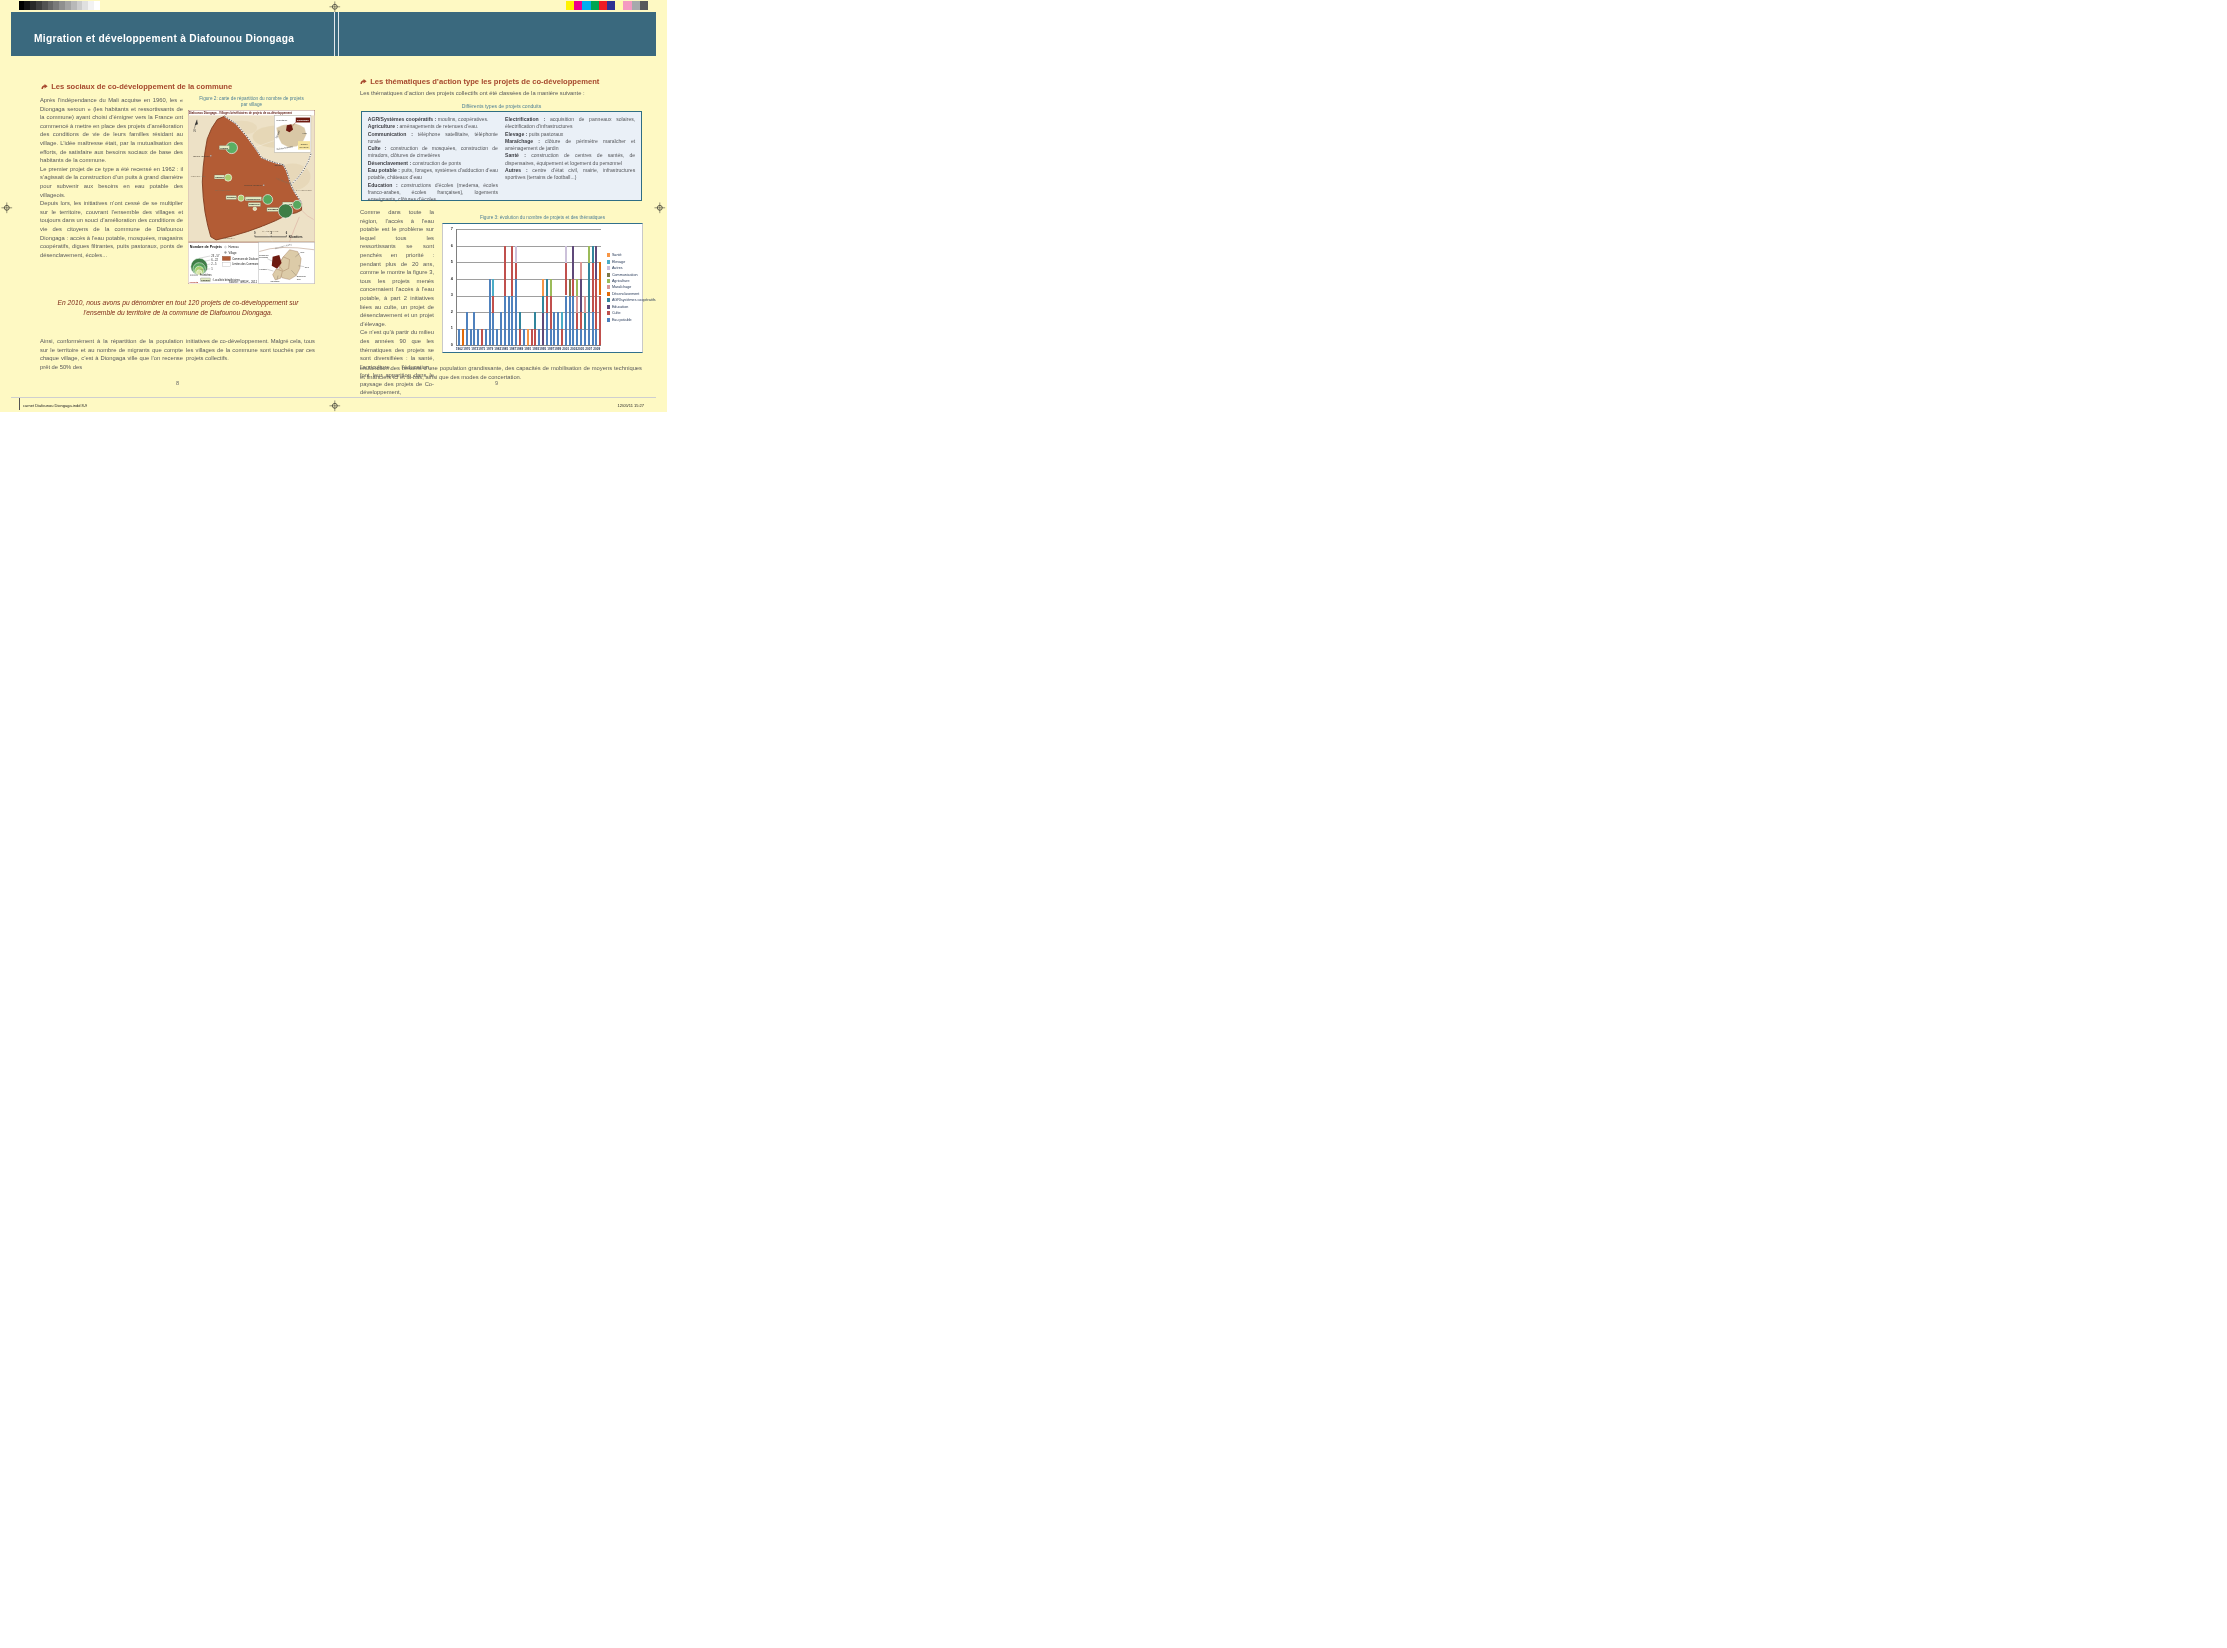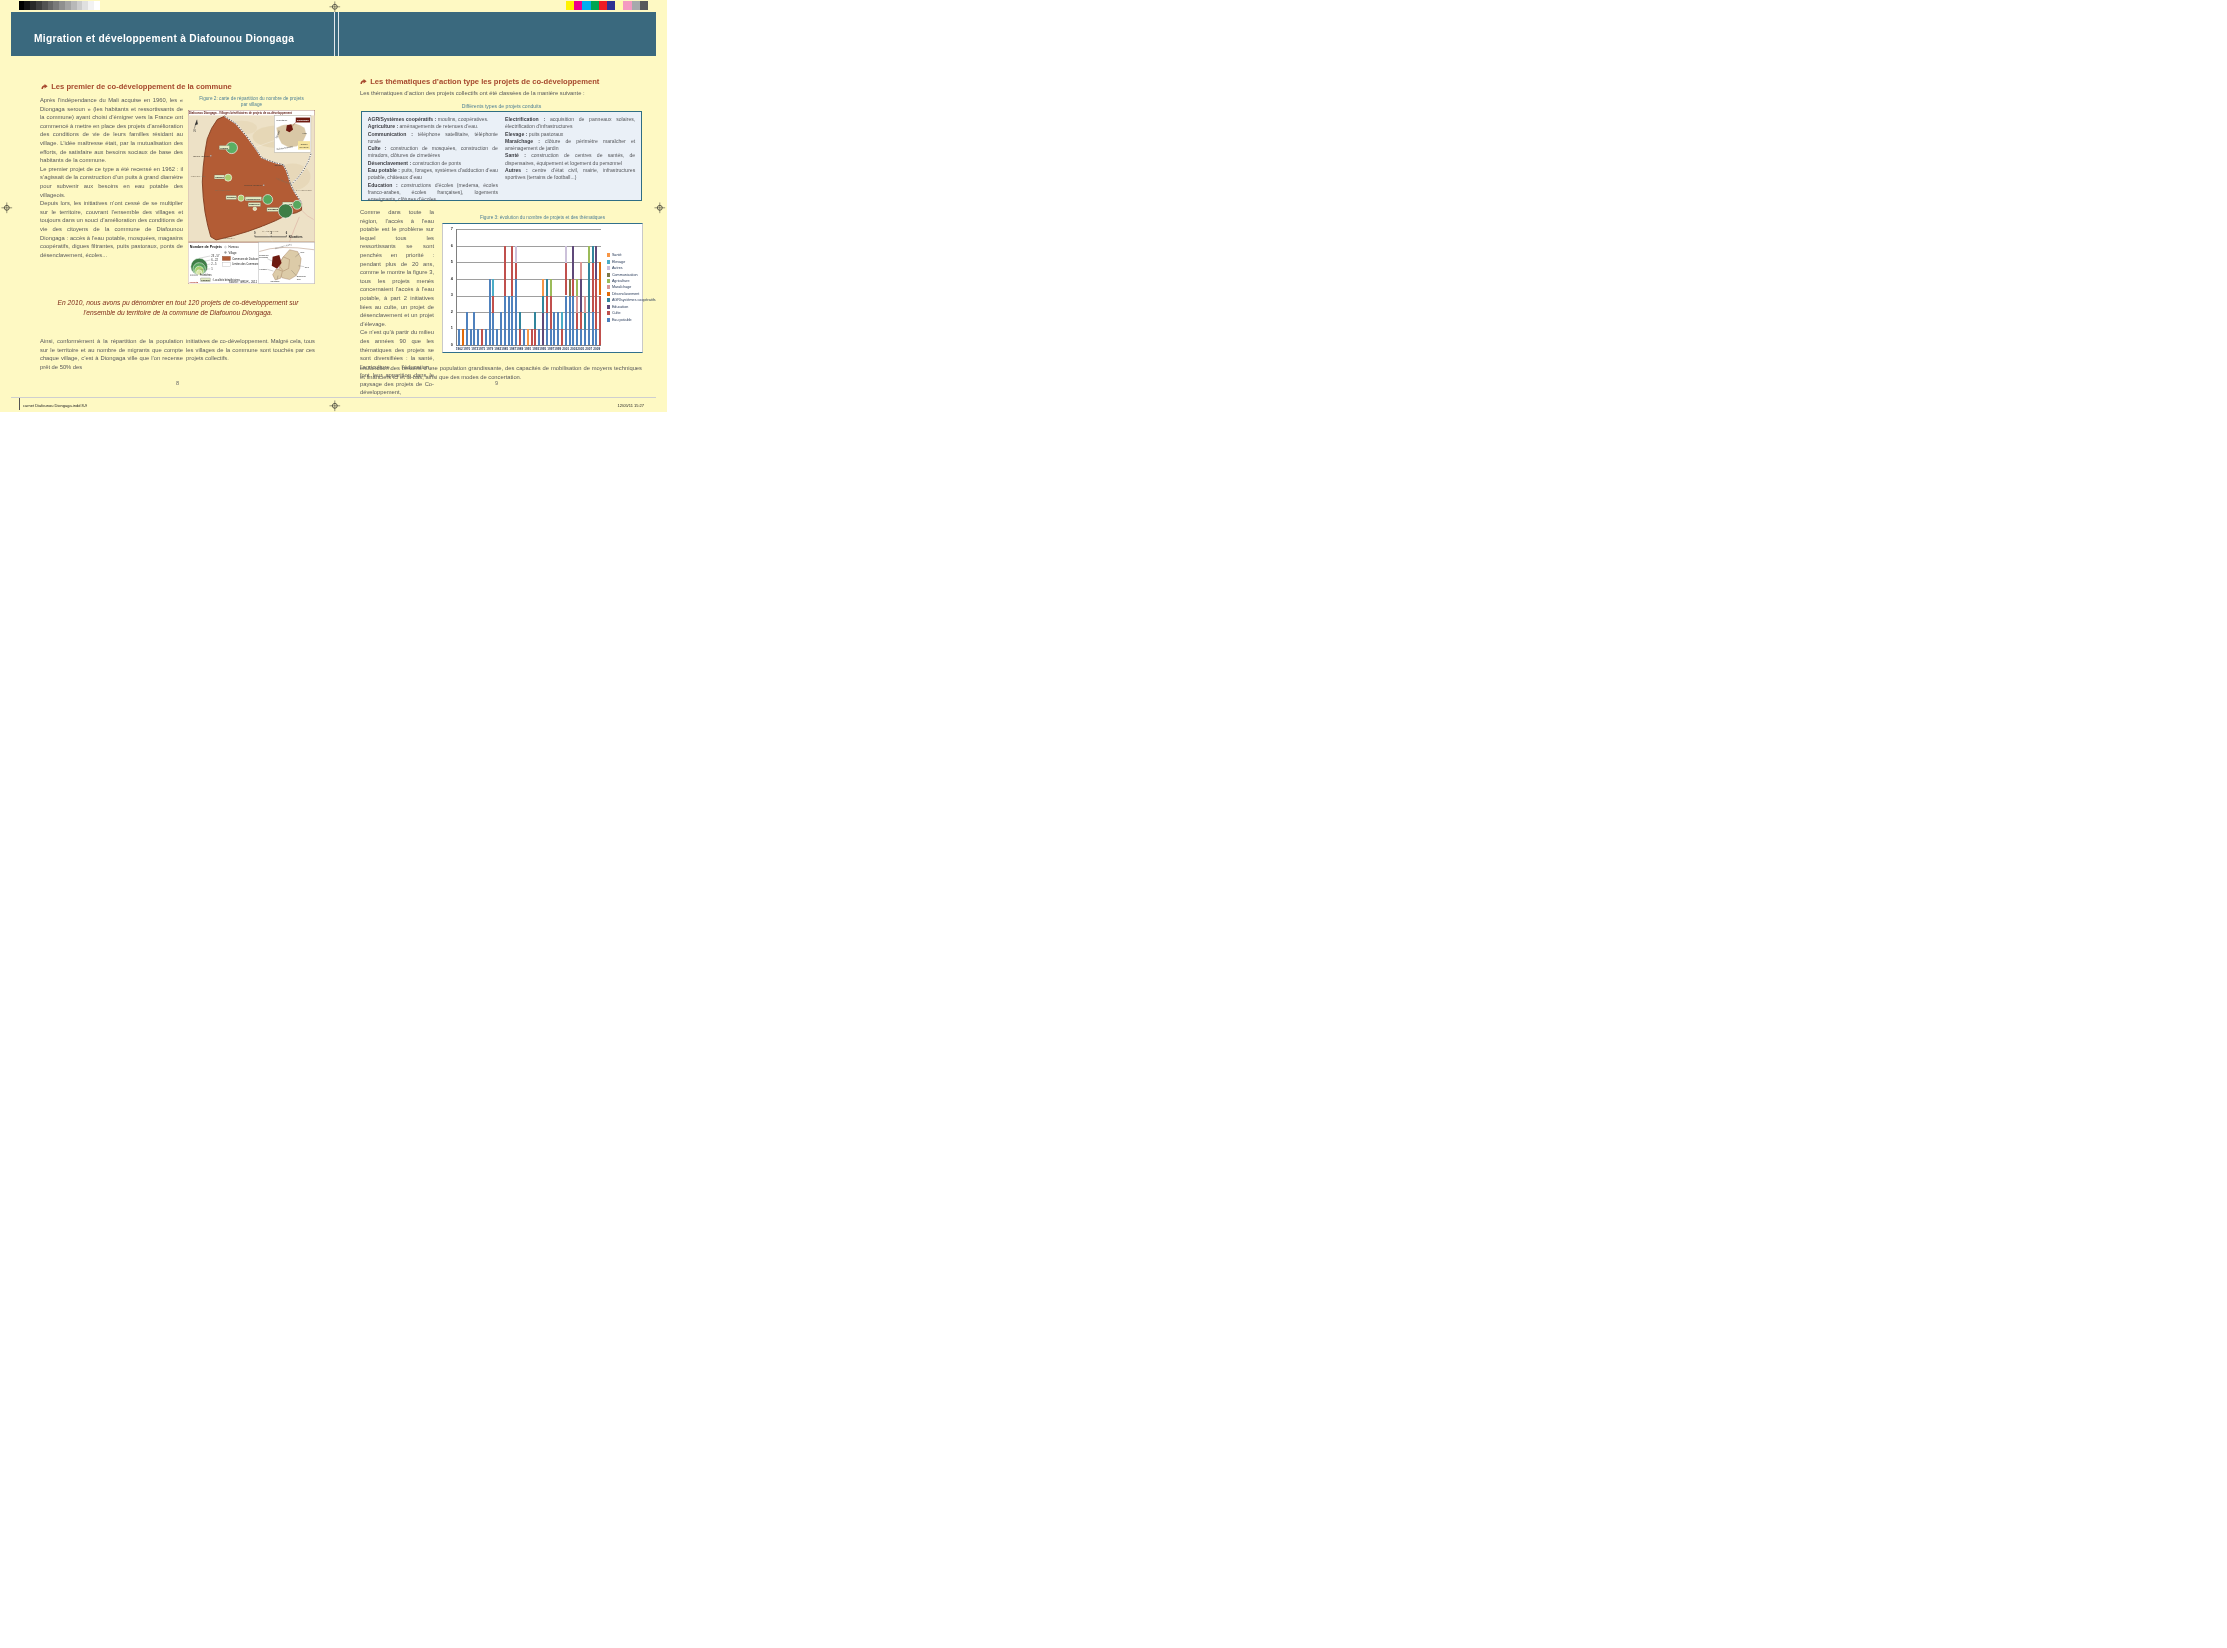--- a/index.html
+++ b/index.html
@@ -98,21 +98,21 @@
   <div class="abs band" style="left:11px;top:12px;width:645px;height:44px;">
     <h1 class="abs" style="left:23px;top:21.4px;">Migration et développement à Diafounou Diongaga</h1>
     <div class="abs foldline" style="left:323px;top:0;height:44px;"></div>
     <div class="abs foldline" style="left:327px;top:0;height:44px;"></div>
   </div>
 
   <div class="abs rust-head" style="left:41px;top:82px;">
     <svg width="7.1" height="5.8" viewBox="0 0 16 13">
         <path d="M1,12 C1,6 4,3 8,3 L8,0 L15,5 L8,10 L8,7 C5.5,7 4.5,9 4.5,12 Z" fill="#A6492E"></path>
       </svg>
-    <span>Les premier de co-développement de la commune</span>
+    <span>Les sociaux de co-développement de la commune</span>
   </div>
 
   <div class="abs body-txt" id="left-body" style="left:40px;top:96px;width:143px;">
       <p>Après l’indépendance du Mali acquise en 1960, les « Diongaga seroun » (les habitants et ressortissants de la commune) ayant choisi d’émigrer vers la France ont commencé à mettre en place des projets d’amélioration des conditions de vie de leurs familles résidant au village. L’idée maîtresse était, par la mutualisation des efforts, de satisfaire aux besoins sociaux de base des habitants de la commune.</p>
       <p>Le premier projet de ce type a été recensé en 1962 : il s’agissait de la construction d’un puits à grand diamètre pour subvenir aux besoins en eau potable des villageois.</p>
       <p>Depuis lors, les initiatives n’ont cessé de se multiplier sur le territoire, couvrant l’ensemble des villages et toujours dans un souci d’amélioration des conditions de vie des citoyens de la commune de Diafounou Diongaga : accès à l’eau potable, mosquées, magasins coopératifs, digues filtrantes, puits pastoraux, ponts de désenclavement, écoles...</p>
     </div>
 
   <div class="abs teal-cap" style="left:188px;top:96px;width:127px;">
     <div>Figure 2: carte de répartition du nombre de projets</div>

